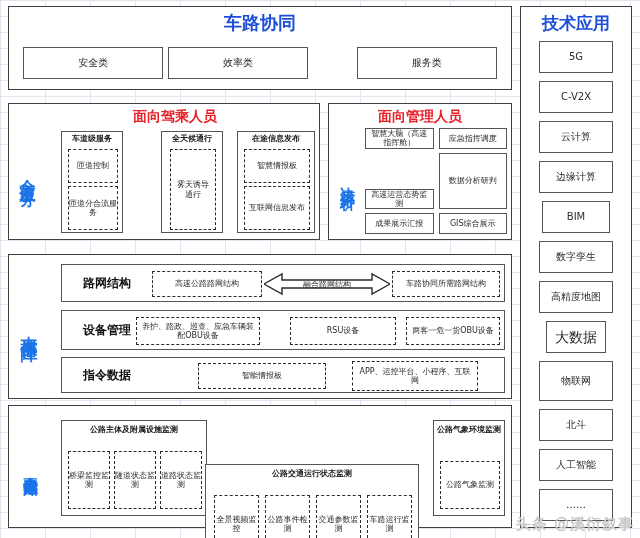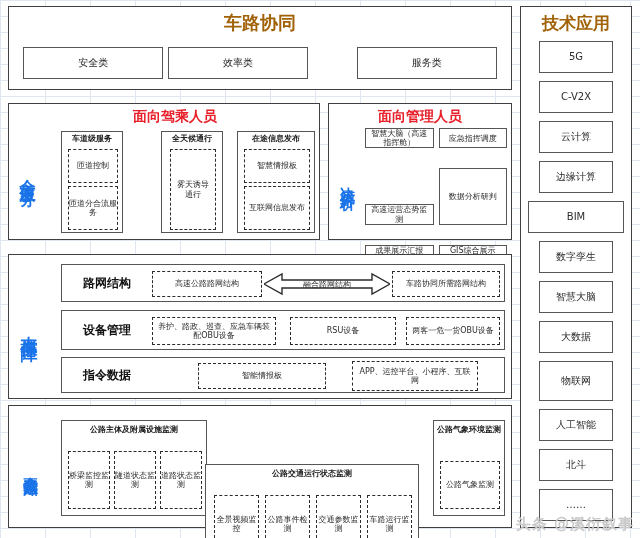--- a/index.html
+++ b/index.html
@@ -21,21 +21,21 @@
   }
   #page{position:absolute;inset:0;z-index:1;}
 
   .panel{
     position:absolute;
     background:#ffffff;
     border:1.6px solid #3f3f3f;
     box-sizing:border-box;
   }
   .title-blue{
-    color:#a16207;
+    color:#1d4ed8;
     font-weight:bold;
     text-align:center;
   }
   .title-red{
     color:#e8202a;
     font-weight:bold;
     text-align:center;
   }
   .vlabel{
     color:#1a73e8;
@@ -110,27 +110,27 @@
     </div>
   </div>
 
   <div class="panel" style="left:520px;top:6px;width:112px;height:522px;">
     <div class="title-blue" style="font-size:17px;margin-top:5px;">技术应用</div>
     <div style="position:absolute;left:0;top:32px;width:100%;height:486px;display:flex;flex-direction:column;justify-content:space-between;align-items:center;padding:2px 0 4px 0;box-sizing:border-box;">
       <div class="box" style="width:74px;height:32px;font-size:10px;">5G</div>
       <div class="box" style="width:74px;height:32px;font-size:10px;">C-V2X</div>
       <div class="box" style="width:74px;height:32px;font-size:10px;">云计算</div>
       <div class="box" style="width:74px;height:32px;font-size:10px;">边缘计算</div>
-      <div class="box" style="width:96px;height:32px;font-size:10px;">BIM</div>
+      <div class="box" style="width:68px;height:32px;font-size:10px;">BIM</div>
       <div class="box" style="width:74px;height:32px;font-size:10px;">数字孪生</div>
-      <div class="box" style="width:74px;height:32px;font-size:10px;">智慧大脑</div>
-      <div class="box" style="width:74px;height:32px;font-size:10px;">大数据</div>
+      <div class="box" style="width:74px;height:32px;font-size:10px;">高精度地图</div>
+      <div class="box" style="width:60px;height:32px;font-size:14px;">大数据</div>
       <div class="box" style="width:74px;height:40px;font-size:10px;">物联网</div>
+      <div class="box" style="width:74px;height:32px;font-size:10px;">北斗</div>
       <div class="box" style="width:74px;height:32px;font-size:10px;">人工智能</div>
-      <div class="box" style="width:74px;height:32px;font-size:10px;">北斗</div>
       <div class="box" style="width:74px;height:32px;font-size:10px;">……</div>
     </div>
   </div>
 
   <div class="panel" style="left:8px;top:103px;width:312px;height:137px;">
     <div class="vlabel" style="position:absolute;left:4px;top:8px;width:28px;height:122px;font-size:16px;">全方位服务</div>
     <div class="title-red" style="font-size:14px;margin-top:4px;padding-left:22px;">面向驾乘人员</div>
 
     <div class="grp" style="left:52px;top:27px;width:62px;height:102px;">
       <div class="grp-title" style="font-size:8px;margin-top:3px;">车道级服务</div>
@@ -146,21 +146,21 @@
     <div class="grp" style="left:228px;top:27px;width:78px;height:102px;">
       <div class="grp-title" style="font-size:8px;margin-top:3px;">在途信息发布</div>
       <div class="dbox" style="position:absolute;left:6px;top:17px;width:66px;height:34px;font-size:8px;">智慧情报板</div>
       <div class="dbox" style="position:absolute;left:6px;top:54px;width:66px;height:44px;font-size:8px;">互联网信息发布</div>
     </div>
   </div>
 
   <div class="panel" style="left:328px;top:103px;width:184px;height:137px;">
     <div class="title-red" style="font-size:14px;margin-top:4px;">面向管理人员</div>
     <div class="vlabel" style="position:absolute;left:5px;top:24px;width:26px;height:105px;font-size:15px;">决策分析</div>
-    <div style="position:absolute;left:36px;top:24px;width:142px;height:106px;display:grid;grid-template-columns:1fr 1fr;grid-template-rows:1fr 1fr 1fr;gap:20px 5px;">
+    <div style="position:absolute;left:36px;top:24px;width:142px;height:106px;display:grid;grid-template-columns:1fr 1fr;grid-template-rows:1fr 1fr 1fr;gap:4px 5px;">
       <div class="box" style="font-size:8px;padding:0 2px;">智慧大脑（高速指挥舱）</div>
       <div class="box" style="font-size:8px;padding:0 2px;">应急指挥调度</div>
       <div class="box" style="font-size:8px;padding:0 2px;margin-top:36px;">高速运营态势监测</div>
       <div class="box" style="font-size:8px;padding:0 2px;">数据分析研判</div>
       <div class="box" style="font-size:8px;padding:0 2px;">成果展示汇报</div>
       <div class="box" style="font-size:8px;padding:0 2px;">GIS综合展示</div>
     </div>
   </div>
 
   <div class="panel" style="left:8px;top:254px;width:504px;height:145px;">
@@ -173,21 +173,21 @@
         <svg width="126" height="26" viewBox="0 0 126 26">
           <polygon points="0,13 18,3 18,9 108,9 108,3 126,13 108,23 108,17 18,17 18,23" fill="#ffffff" stroke="#2b2b2b" stroke-width="1.4"></polygon>
         </svg>
         <div class="arrow-txt" style="font-size:8px;">融合路网结构</div>
       </div>
       <div class="dbox" style="position:absolute;left:330px;top:6px;width:108px;height:26px;font-size:8px;">车路协同所需路网结构</div>
     </div>
 
     <div class="grp" style="left:52px;top:55px;width:444px;height:40px;">
       <div class="rowlabel" style="position:absolute;left:6px;top:0;width:78px;height:100%;font-size:12px;">设备管理</div>
-      <div class="dbox" style="position:absolute;left:90px;top:6px;width:124px;height:28px;font-size:8px;padding:0 3px;">养护、路政、巡查、应急车辆装配OBU设备</div>
+      <div class="dbox" style="position:absolute;left:74px;top:6px;width:124px;height:28px;font-size:8px;padding:0 3px;">养护、路政、巡查、应急车辆装配OBU设备</div>
       <div class="dbox" style="position:absolute;left:228px;top:6px;width:106px;height:28px;font-size:8px;">RSU设备</div>
       <div class="dbox" style="position:absolute;left:344px;top:6px;width:94px;height:28px;font-size:8px;padding:0 3px;">两客一危一货OBU设备</div>
     </div>
 
     <div class="grp" style="left:52px;top:102px;width:444px;height:36px;">
       <div class="rowlabel" style="position:absolute;left:6px;top:0;width:78px;height:100%;font-size:12px;">指令数据</div>
       <div class="dbox" style="position:absolute;left:136px;top:5px;width:128px;height:26px;font-size:8px;">智能情报板</div>
       <div class="dbox" style="position:absolute;left:290px;top:3px;width:126px;height:30px;font-size:8px;padding:0 3px;">APP、运控平台、小程序、互联网</div>
     </div>
   </div>

